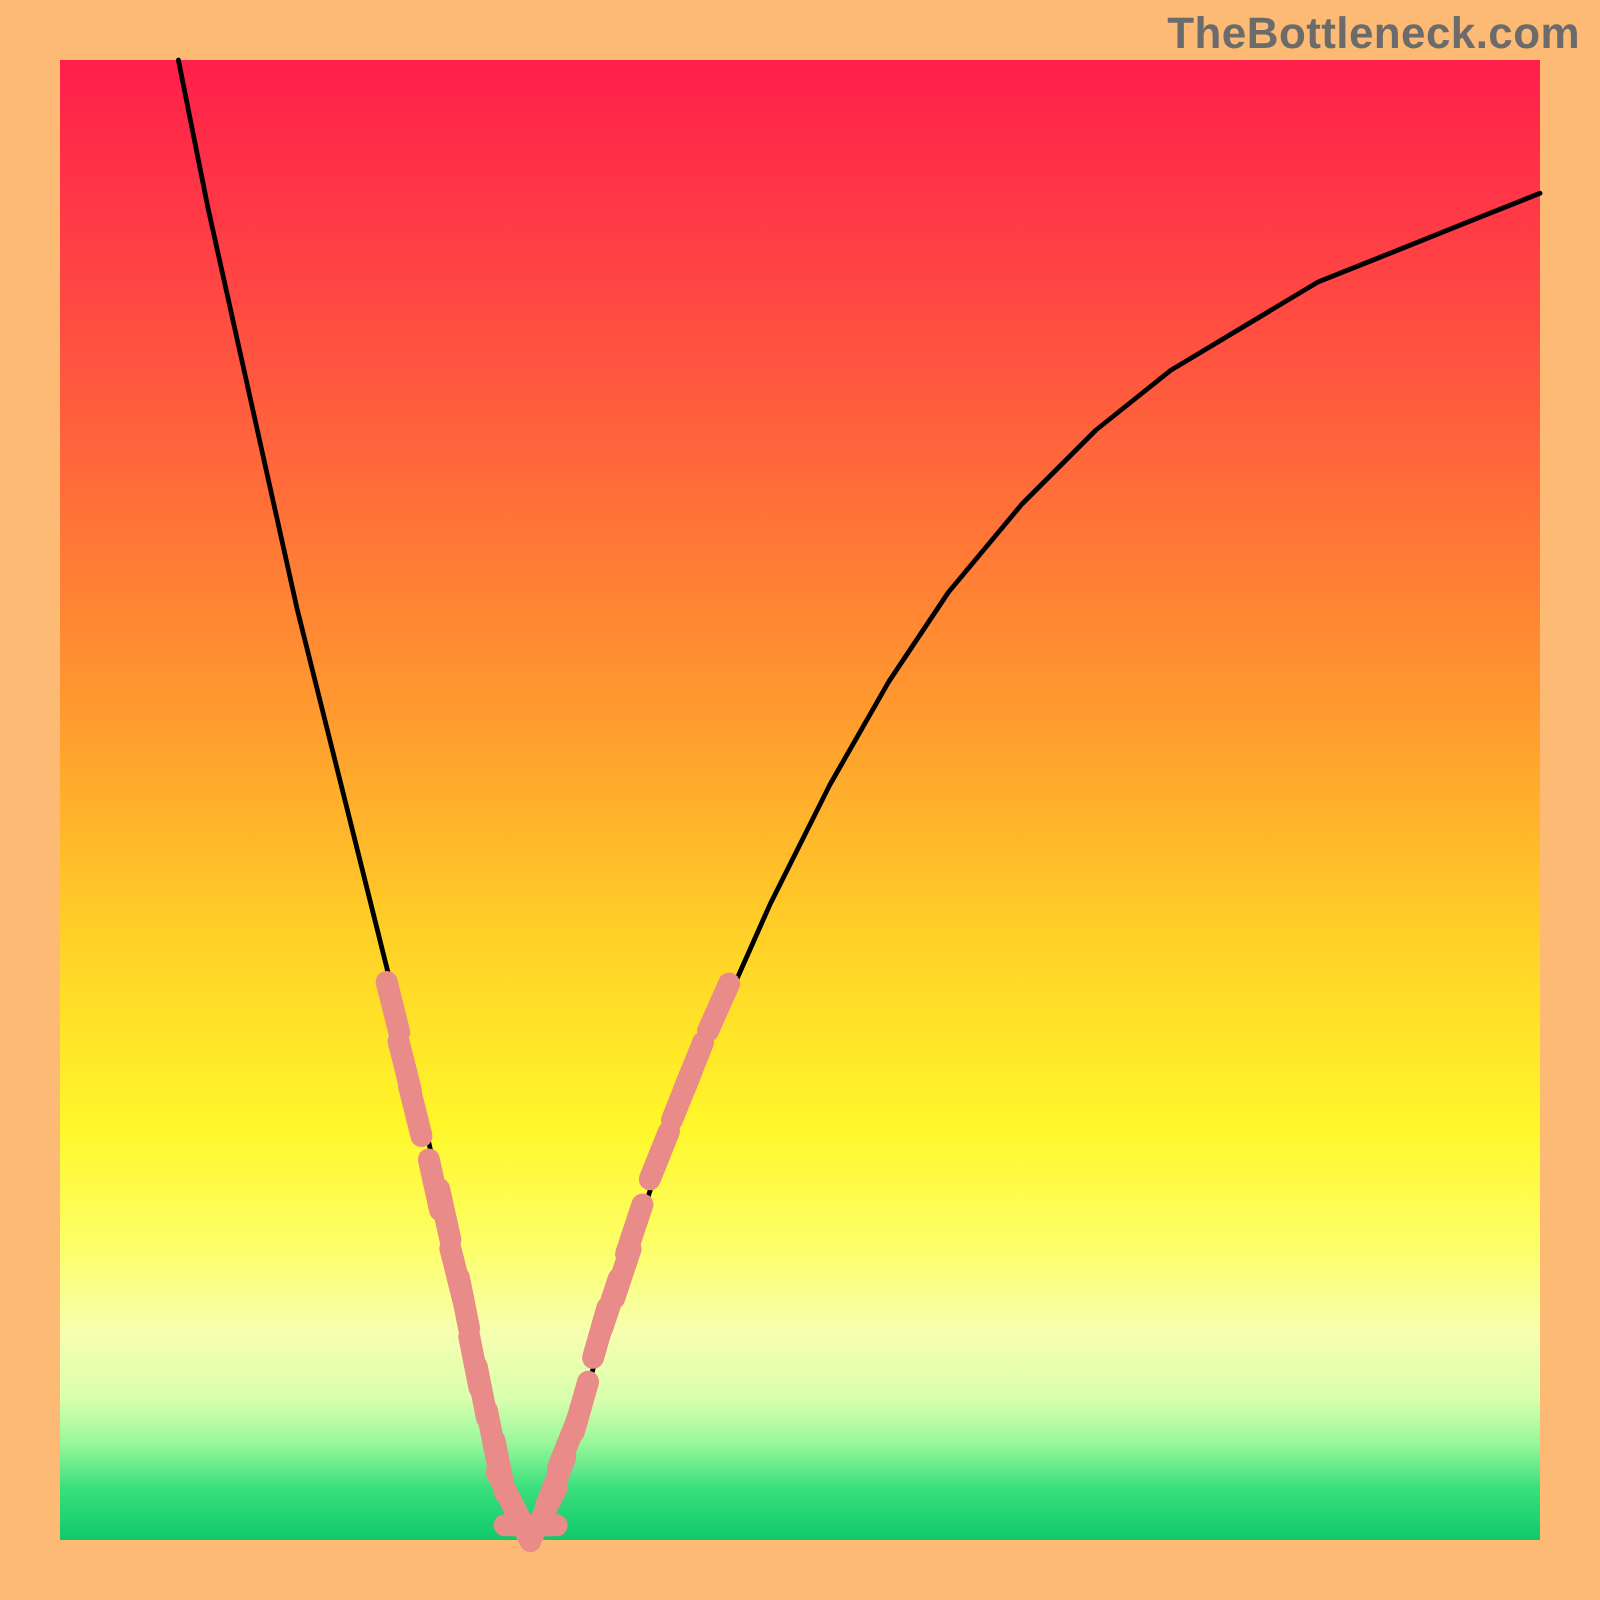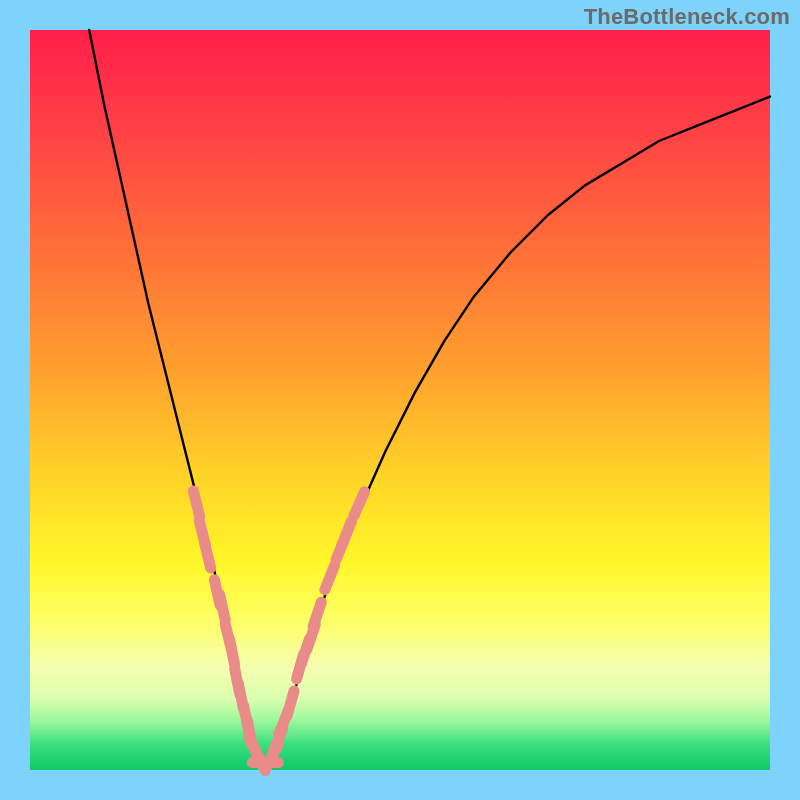--- a/index.html
+++ b/index.html
@@ -10,21 +10,21 @@
     overflow: hidden;
     background: #000;
     font-family: Arial, Helvetica, sans-serif;
   }
   .frame {
     position: absolute;
     left: 0;
     top: 0;
     width: 800px;
     height: 800px;
-    background: #7dd3fc;
+    background: #fdba74;
   }
   .plot {
     position: absolute;
     box-sizing: border-box;
   }
   .watermark {
     position: absolute;
     font-weight: 600;
     letter-spacing: 0.2px;
   }

